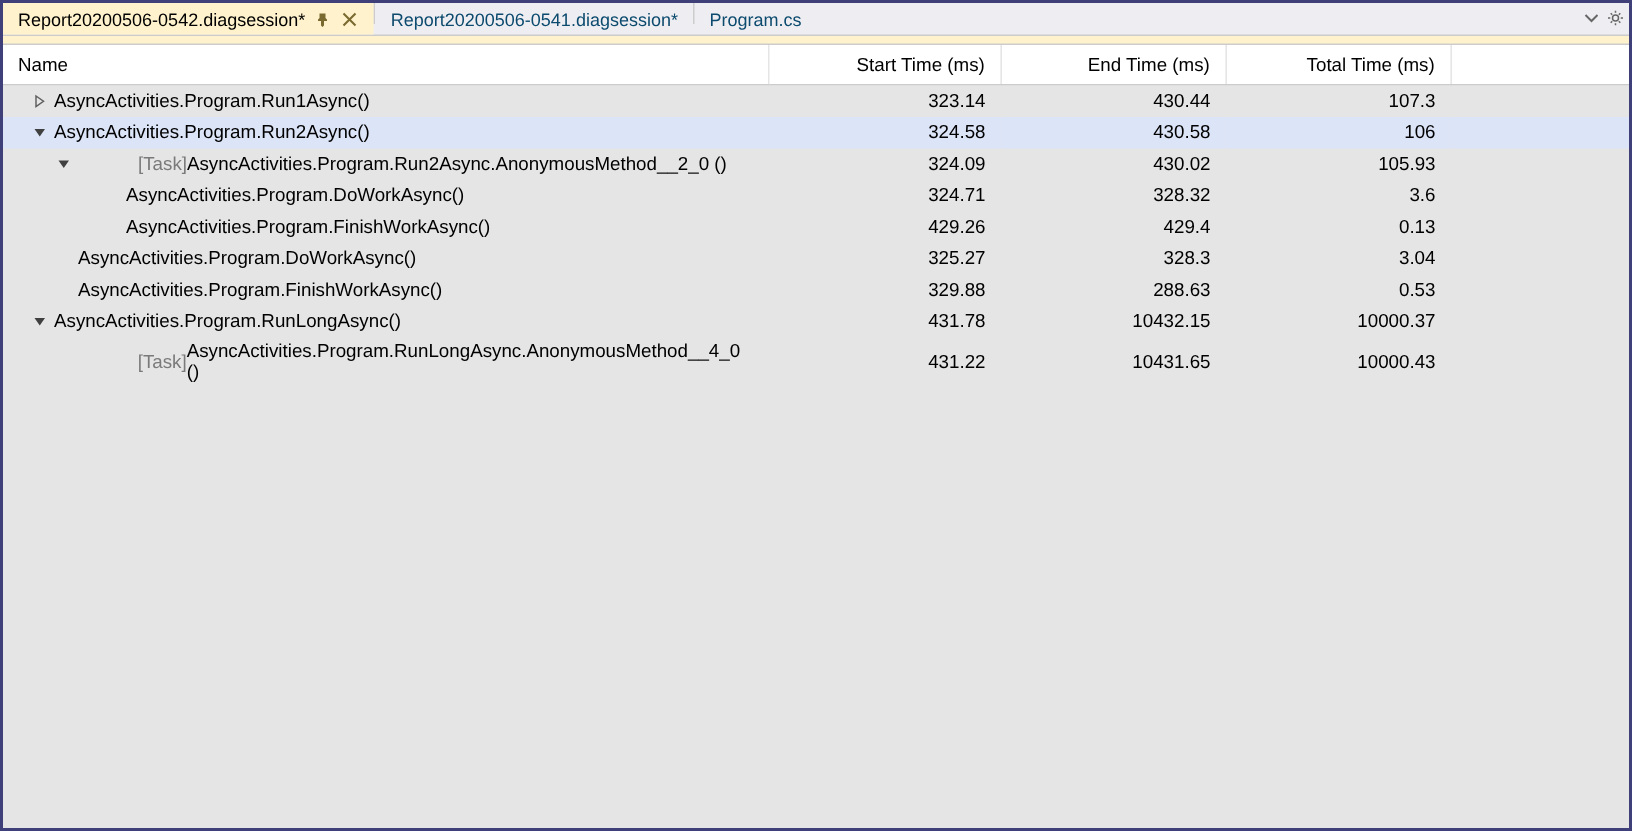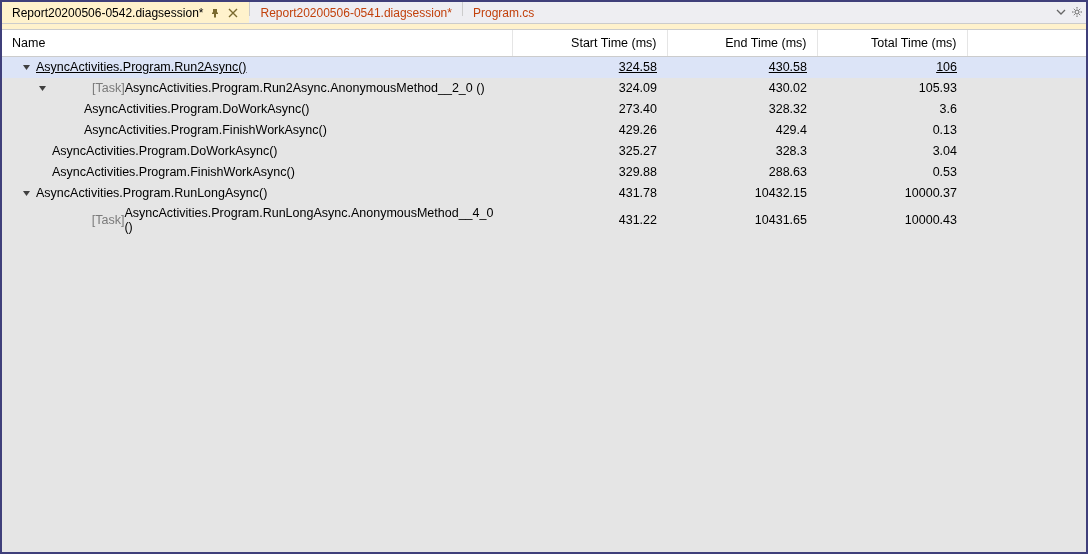--- a/index.html
+++ b/index.html
@@ -1,42 +1,42 @@
 <!DOCTYPE html>
 <html><head>
 <meta charset="utf-8">
 <style>
   * { box-sizing: border-box; margin: 0; padding: 0; }
   html, body { width: 1088px; height: 554px; font-family: "Segoe UI", Arial, sans-serif; font-size: 12.5px; background: #f5f5f5; overflow: hidden; }
   .window { width: 100%; height: 100%; border: 2px solid #3f3f7a; display: flex; flex-direction: column; background: #fff; }
   
   
   .tabstrip { display: flex; align-items: center; height: 22px; background: #eeeef2; border-bottom: 1px solid #ccc; position: relative; }
-  .tab { display: flex; align-items: center; height: 100%; padding: 0 10px; font-size: 12px; color: #c2410c; cursor: pointer; position: relative; }
+  .tab { display: flex; align-items: center; height: 100%; padding: 0 10px; font-size: 12px; color: #0c4a6e; cursor: pointer; position: relative; }
   .tab.active { background: #fff2cc; color: #000; }
   .tab.active .pin-icon, .tab.active .close-icon { display: inline-flex; }
   .tab .pin-icon, .tab .close-icon { margin-left: 6px; width: 12px; height: 12px; align-items: center; justify-content: center; color: #7a6a2f; }
   .pin-icon svg, .close-icon svg { width: 10px; height: 10px; }
   .tab:not(.active) .pin-icon, .tab:not(.active) .close-icon { display: none; }
   .tab-sep { width: 1px; height: 14px; background: #ccc; }
   .tabstrip-right { position: absolute; right: 4px; top: 0; height: 100%; display: flex; align-items: center; gap: 6px; }
   .tabstrip-right svg { width: 10px; height: 10px; color: #666; cursor: pointer; }
   
   
   .toolstrip { height: 6px; background: #fff2cc; border-bottom: 1px solid #ccc; }
   
   
   .content { flex: 1; background: #e5e5e5; overflow: auto; }
   table { width: 100%; border-collapse: collapse; table-layout: fixed; }
   thead th { text-align: right; font-weight: 400; color: #000; padding: 6px 10px; border-bottom: 1px solid #ccc; border-right: 1px solid #e5e5e5; background: #fff; font-size: 12.5px; }
   thead th:first-child { text-align: left; }
   tbody td { padding: 2px 10px; font-size: 12.5px; color: #000; border-top: 1px solid transparent; }
   tbody td.num { text-align: right; }
   tbody tr { height: 21px; }
-  tbody tr.selected { background: #dce4f7; text-decoration: underline; }
+  tbody tr.selected { background: #dce4f7; }
   
   .name-cell { display: flex; align-items: center; }
   .expander { width: 12px; height: 12px; flex: 0 0 12px; display: inline-flex; align-items: center; justify-content: center; margin-right: 4px; cursor: pointer; }
   .expander svg { width: 9px; height: 9px; }
   .expander.blank { visibility: hidden; }
   .indent { display: inline-block; }
   .dim { color: #7a7a7a; margin-left: 40px; }
   
   col.c-name { width: 510px; }
   col.c-start { width: 155px; }
@@ -104,20 +104,37 @@
       <thead>
         <tr>
           <th>Name</th>
           <th>Start Time (ms)</th>
           <th>End Time (ms)</th>
           <th>Total Time (ms)</th>
           <th class="pad"></th>
         </tr>
       </thead>
       <tbody id="rows-host">
+          <tr>
+            <td>
+              <div class="name-cell">
+                <span class="indent" style="width: 8px;"></span>
+                <span class="expander">
+                  <svg viewBox="0 0 9 9">
+                    <path d="M2 1 L7 4.5 L2 8 Z" fill="none" stroke="#606060" stroke-width="1"></path>
+                  </svg>
+                </span>
+                <span>AsyncActivities.Program.Run1Async()</span>
+              </div>
+            </td>
+            <td class="num">323.14</td>
+            <td class="num">430.44</td>
+            <td class="num">107.3</td>
+            <td class="pad"></td>
+          </tr>
           <tr class="selected">
             <td>
               <div class="name-cell">
                 <span class="indent" style="width: 8px;"></span>
                 <span class="expander">
                   <svg viewBox="0 0 9 9">
                     <path d="M1 2 L8 2 L4.5 7 Z" fill="#404040"></path>
                   </svg>
                 </span>
                 <span>AsyncActivities.Program.Run2Async()</span>
@@ -151,21 +168,21 @@
               <div class="name-cell">
                 <span class="indent" style="width: 56px;"></span>
                 <span class="expander blank">
                   <svg viewBox="0 0 9 9">
                     <path d="M2 1 L7 4.5 L2 8 Z" fill="none" stroke="#606060" stroke-width="1"></path>
                   </svg>
                 </span>
                 <span>AsyncActivities.Program.DoWorkAsync()</span>
               </div>
             </td>
-            <td class="num">273.40</td>
+            <td class="num">324.71</td>
             <td class="num">328.32</td>
             <td class="num">3.6</td>
             <td class="pad"></td>
           </tr>
           <tr>
             <td>
               <div class="name-cell">
                 <span class="indent" style="width: 56px;"></span>
                 <span class="expander blank">
                   <svg viewBox="0 0 9 9">

